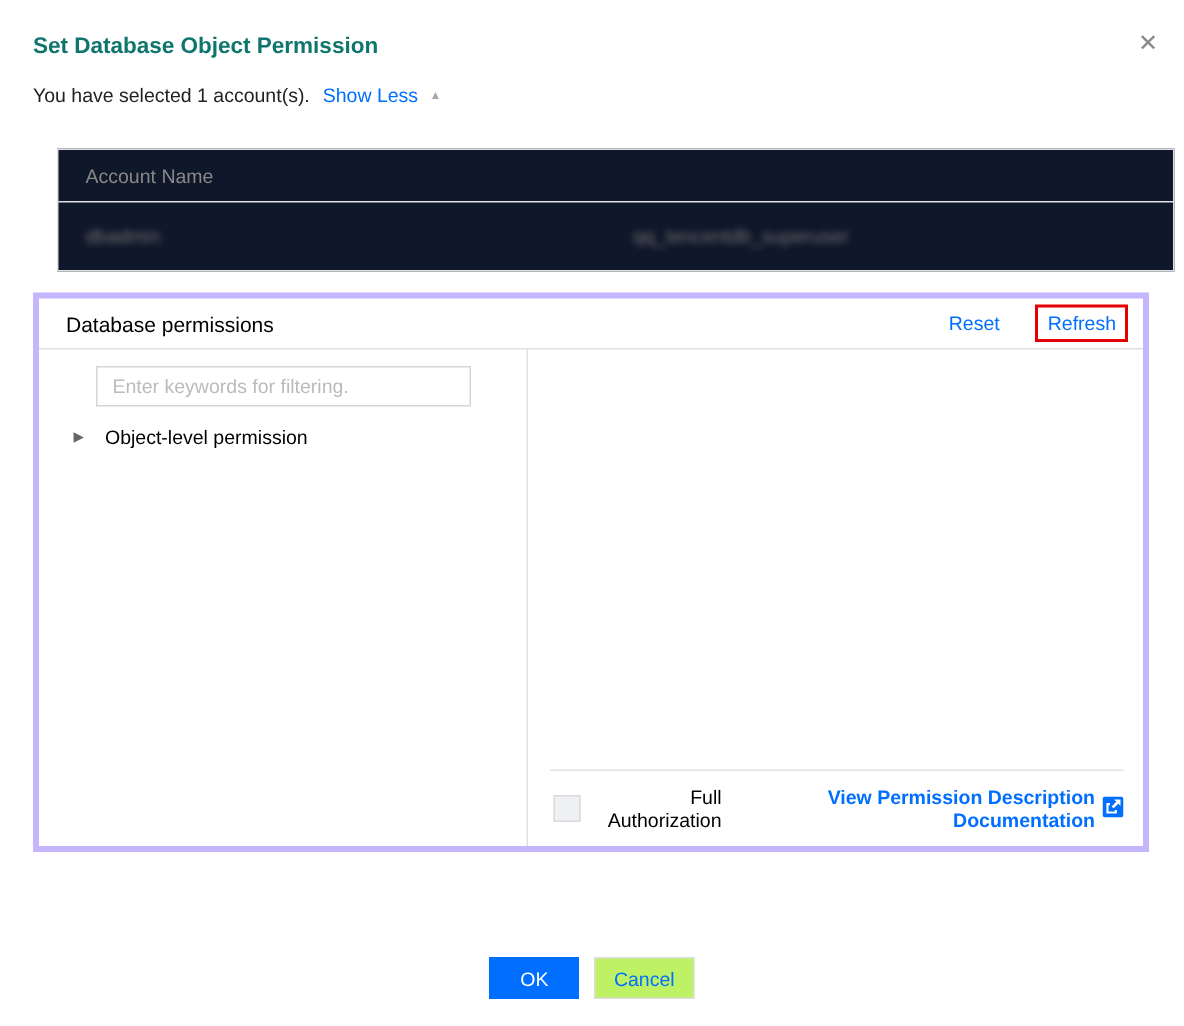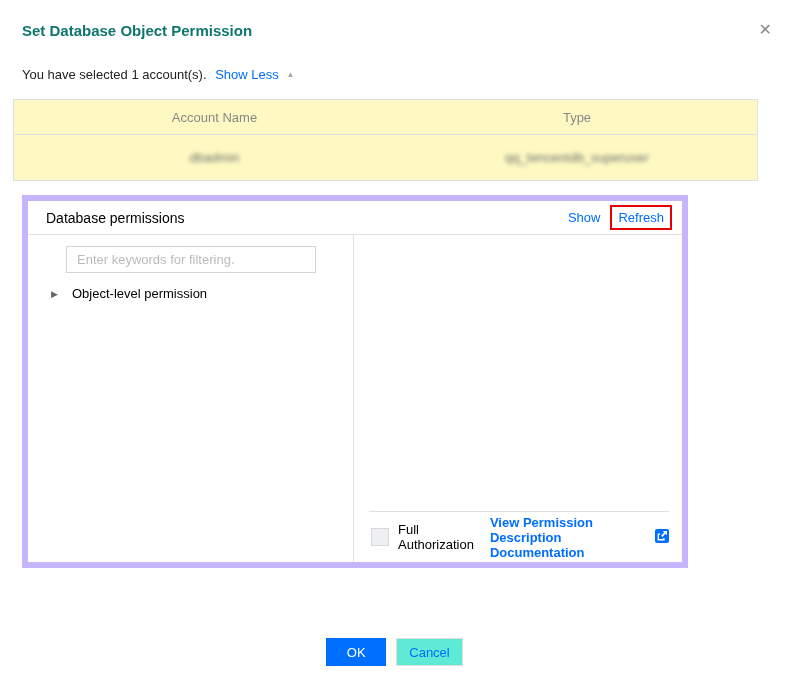--- a/index.html
+++ b/index.html
@@ -4,93 +4,92 @@
 <style>
   * { margin:0; padding:0; box-sizing:border-box; }
   html,body { width:789px; height:684px; background:#fff; }
   body { font-family:"Liberation Sans","DejaVu Sans",sans-serif; font-size:13px; color:#000; overflow:hidden; }
 
   .dialog { position:relative; width:789px; height:684px; background:#fff; }
 
   .dialog-title { position:absolute; left:22px; top:22px; font-size:15px; font-weight:bold; color:#0f766e; }
   .close-btn { position:absolute; right:17px; top:22px; font-size:16px; color:#8a8a8a; cursor:pointer; line-height:1; }
 
-  .selected-line { position:absolute; left:22px; top:67px; font-size:13px; color:#222; }
+  .selected-line { position:absolute; left:22px; top:56px; font-size:13px; color:#222; }
   .link { color:#006eff; text-decoration:none; cursor:pointer; }
   .toggle-link { margin-left:5px; }
   .caret-up { font-size:8px; color:#a3aab3; margin-left:4px; vertical-align:2px; }
 
   
-  .acct-table { position:absolute; left:13px; top:99px; width:745px; border:1px solid #e0e0e0; background:#fef9c3;text-align:center; }
+  .acct-table { position:absolute; left:38px; top:99px; width:745px; border:1px solid #e0e0e0; background:#0f172a; }
   .acct-header { display:flex; align-items:center; height:35px; border-bottom:1px solid #e0e0e0; color:#888; }
   .acct-row { display:flex; align-items:center; height:45px; }
   .col-name { width:383px; padding-left:18px; }
   .col-type { flex:1; padding-left:0; }
   .redacted { filter:blur(2px); color:#6e6e6e; user-select:none; }
 
   
-  .perm-panel { position:absolute; left:22px; top:195px; width:666px; height:373px; border:6px solid #c4b5fd; display:flex; flex-direction:column; background:#fff; }
+  .perm-panel { position:absolute; left:22px; top:195px; width:744px; height:373px; border:4px solid #c4b5fd; display:flex; flex-direction:column; background:#fff; }
   .perm-header { height:34px; flex:0 0 34px; border-bottom:1px solid #e0e0e0; display:flex; align-items:center; padding:0 10px 0 18px; }
   .perm-title { font-size:14px; color:#000; margin-right:auto; }
   .perm-action { font-size:13px; margin-left:12px; white-space:nowrap; }
-  .refresh-highlight { border:2px solid #e60000; padding:3px 6px; margin-left:10px; }
+  .refresh-highlight { border:2px solid #e60000; padding:3px 6px; margin-left:24px; }
   .perm-body { flex:1; display:flex; min-height:0; }
   .perm-left { width:326px; flex:0 0 326px; border-right:1px solid #e0e0e0; }
   .filter-input { display:block; margin:11px 16px 0 38px; width:250px; height:27px; border:1px solid #d5d5d5; border-radius:0; padding:0 10px; font-size:13px; font-family:inherit; color:#be185d; outline:none; }
   .filter-input::placeholder { color:#bbb; }
   .tree-row { margin-top:13px; padding-left:23px; display:flex; align-items:center; cursor:pointer; }
   .tree-caret { font-size:9px; color:#666; width:10px; }
   .tree-label { margin-left:11px; font-size:13px; color:#000; }
   .perm-right { flex:1; display:flex; flex-direction:column; }
   .perm-right-spacer { flex:1; }
   .perm-right-divider { border-top:1px solid #e0e0e0; margin:0 13px 0 15px; }
-  .perm-right-footer { height:50px; flex:0 0 50px; display:flex; align-items:center; padding:0 13px 0 17px; }
+  .perm-right-footer { height:50px; flex:0 0 50px; display:flex; align-items:center; padding:0 13px 0 17px;text-align:right; }
   .checkbox { width:18px; height:18px; background:#eef0f4; border:1px solid #d9d9d9; cursor:pointer; flex:0 0 18px; }
   .checkbox-label { margin-left:9px; color:#000; }
   .doc-link { margin-left:16px; display:flex; align-items:center;font-weight:bold; }
   .ext-icon { margin-left:5px; display:inline-block; }
 
   
   .notes { position:absolute; left:22px; top:572px; color:#c2c2c2; font-size:13px; line-height:21px; }
 
   
   .footer-buttons { position:absolute; left:0; right:0; top:638px; display:flex; justify-content:center; gap:10px; }
   .btn { height:28px; min-width:60px; font-size:13px; font-family:inherit; cursor:pointer; display:inline-flex; align-items:center; justify-content:center; padding:0 12px; }
   .btn-primary { background:#006eff; color:#fff; border:1px solid #006eff; }
-  .btn-secondary { background:#5eead4; color:#006eff; border:1px solid #ddd; }
+  .btn-secondary { background:#bef264; color:#006eff; border:1px solid #ddd; }
 </style>
 </head>
 <body>
 
 <div class="dialog">
 
   <div class="dialog-title">Set Database Object Permission</div>
   <div class="close-btn">✕</div>
 
   <div class="selected-line">
     <span>You have selected 1 account(s).</span>
     <a class="link toggle-link">Show Less</a>
     <span class="caret-up">▲</span>
   </div>
 
   <div class="acct-table">
     <div class="acct-header">
       <div class="col-name">Account Name</div>
-      <div class="col-type">Type</div>
     </div>
     <div class="acct-row">
       <div class="col-name"><span class="redacted">dbadmin</span></div>
       <div class="col-type"><span class="redacted">qq_tencentdb_superuser</span></div>
     </div>
   </div>
 
   <div class="perm-panel">
     <div class="perm-header">
       <span class="perm-title">Database permissions</span>
-      <a class="link perm-action">Show</a>
+      <a class="link perm-action">Reset</a>
       <span class="refresh-highlight">
         <a class="link">Refresh</a>
       </span>
     </div>
     <div class="perm-body">
       <div class="perm-left">
         <input class="filter-input" type="text" placeholder="Enter keywords for filtering." style="">
         <div class="tree-row">
           <span class="tree-caret">▶</span>
           <span class="tree-label">Object-level permission</span>

